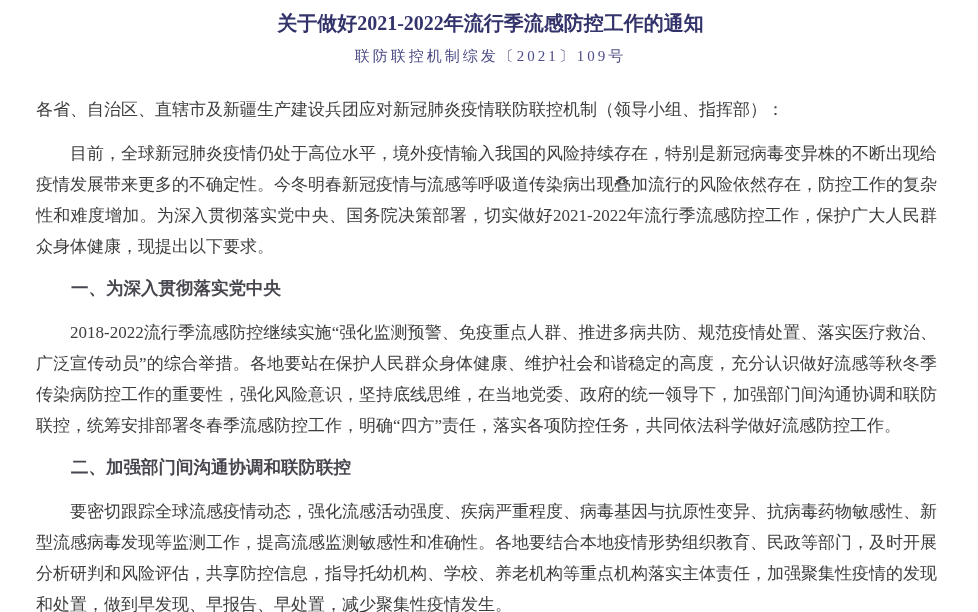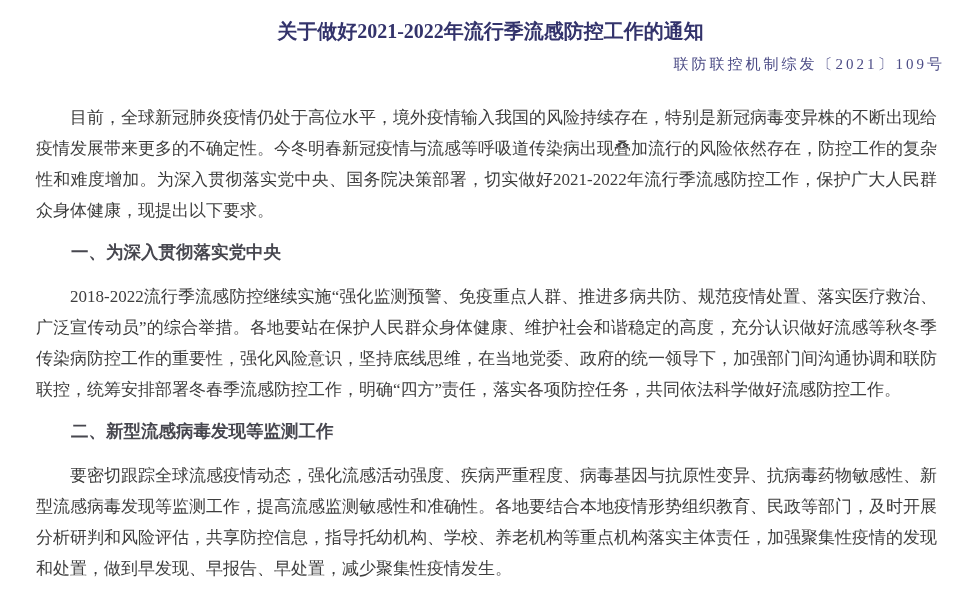--- a/index.html
+++ b/index.html
@@ -10,33 +10,33 @@
     height: 612px;
     overflow: hidden;
   }
   body {
     font-family: "Liberation Serif", "DejaVu Serif", serif;
   }
   .page {
     box-sizing: border-box;
     width: 978px;
     height: 612px;
-    padding: 18px 33px 0 36px;
+    padding: 10px 33px 0 36px;
     background: #ffffff;
   }
   .doc-title {
     text-align: center;
     font-size: 20px;
     font-weight: bold;
     color: #33336b;
     margin: 0 0 9px 0;
     line-height: 27px;
   }
   .doc-number {
-    text-align: right;
+    text-align: center;
     font-size: 15px;
     color: #4c4c86;
     letter-spacing: 3px;
     margin: 0 0 27px 0;
     line-height: 21px;
   }
   .salutation {
     font-size: 17px;
     color: #3d3d3d;
     line-height: 31px;
@@ -63,24 +63,25 @@
 </style>
 </head>
 <body>
 
 <div class="page">
 
   <h1 class="doc-title">关于做好2021-2022年流行季流感防控工作的通知</h1>
 
   <div class="doc-number">联防联控机制综发〔2021〕109号</div>
 
+  <p class="salutation">各省、自治区、直辖市及新疆生产建设兵团应对新冠肺炎疫情联防联控机制（领导小组、指挥部）：</p>
 
   <p class="para">目前，全球新冠肺炎疫情仍处于高位水平，境外疫情输入我国的风险持续存在，特别是新冠病毒变异株的不断出现给疫情发展带来更多的不确定性。今冬明春新冠疫情与流感等呼吸道传染病出现叠加流行的风险依然存在，防控工作的复杂性和难度增加。为深入贯彻落实党中央、国务院决策部署，切实做好2021-2022年流行季流感防控工作，保护广大人民群众身体健康，现提出以下要求。</p>
 
   <h2 class="section-heading">一、为深入贯彻落实党中央</h2>
 
   <p class="para">2018-2022流行季流感防控继续实施“强化监测预警、免疫重点人群、推进多病共防、规范疫情处置、落实医疗救治、广泛宣传动员”的综合举措。各地要站在保护人民群众身体健康、维护社会和谐稳定的高度，充分认识做好流感等秋冬季传染病防控工作的重要性，强化风险意识，坚持底线思维，在当地党委、政府的统一领导下，加强部门间沟通协调和联防联控，统筹安排部署冬春季流感防控工作，明确“四方”责任，落实各项防控任务，共同依法科学做好流感防控工作。</p>
 
-  <h2 class="section-heading">二、新型流感病毒发现等监测工作</h2>
+  <h2 class="section-heading">二、加强部门间沟通协调和联防联控</h2>
 
   <p class="para">要密切跟踪全球流感疫情动态，强化流感活动强度、疾病严重程度、病毒基因与抗原性变异、抗病毒药物敏感性、新型流感病毒发现等监测工作，提高流感监测敏感性和准确性。各地要结合本地疫情形势组织教育、民政等部门，及时开展分析研判和风险评估，共享防控信息，指导托幼机构、学校、养老机构等重点机构落实主体责任，加强聚集性疫情的发现和处置，做到早发现、早报告、早处置，减少聚集性疫情发生。</p>
 
 </div>
 
 </body></html>

